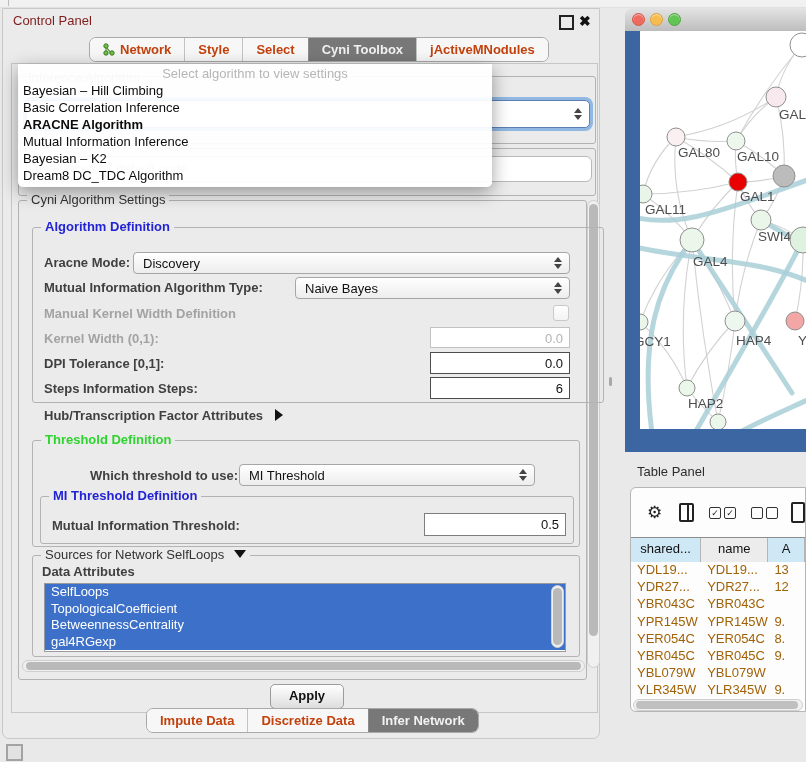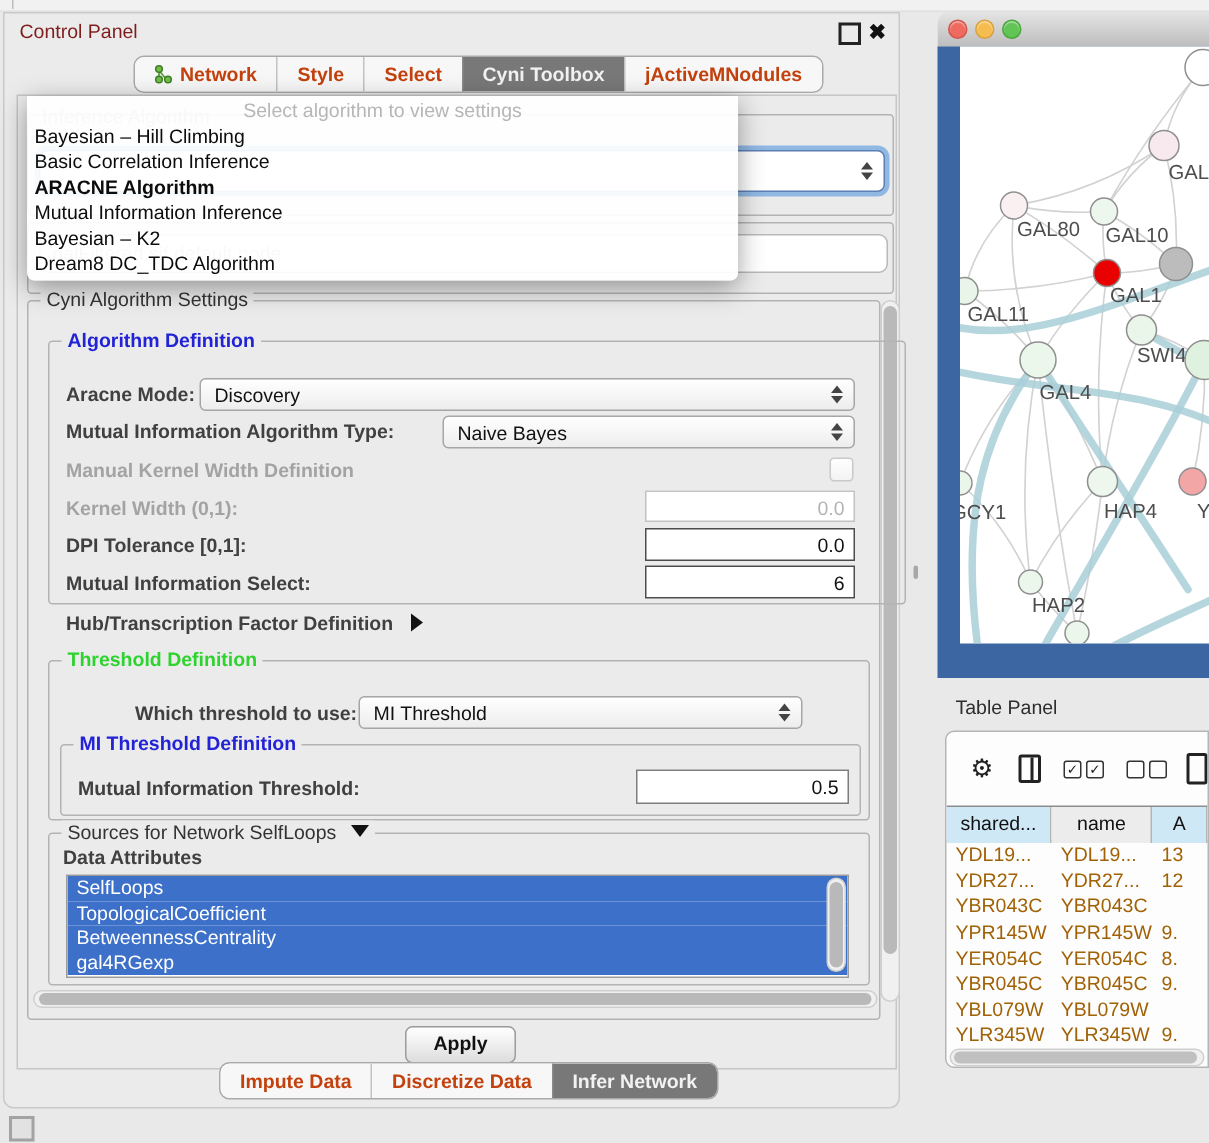--- a/index.html
+++ b/index.html
@@ -219,27 +219,27 @@
       <span class="flabel dis" style="left:32px;top:267px;">Kernel Width (0,1):</span>
       <div class="nfield dis" style="left:418px;top:263px;width:140px;height:21px;">
         <span>0.0</span>
       </div>
 
       <span class="flabel" style="left:32px;top:292px;">DPI Tolerance [0,1]:</span>
       <div class="nfield dark" style="left:418px;top:288px;width:140px;height:22px;">
         <span>0.0</span>
       </div>
 
-      <span class="flabel" style="left:32px;top:317px;">Mutual Information Select:</span>
+      <span class="flabel" style="left:32px;top:317px;">Steps Information Steps:</span>
       <div class="nfield dark" style="left:418px;top:313px;width:140px;height:22px;">
         <span>6</span>
       </div>
 
       <span class="flabel" style="left:32px;top:344px;">
-        <span>Hub/Transcription Factor Definition</span>
+        <span>Hub/Transcription Factor Attributes</span>
         <span class="tri-right"></span>
       </span>
 
       <div class="group" style="left:20px;top:376px;width:546px;height:105px;">
         <span class="legend green">Threshold Definition</span>
       </div>
       <span class="flabel" style="left:78px;top:404px;">Which threshold to use:</span>
       <div class="combo" style="left:227px;top:400px;width:296px;">
         <span class="ctext">MI Threshold</span>
         <span class="carrows">

